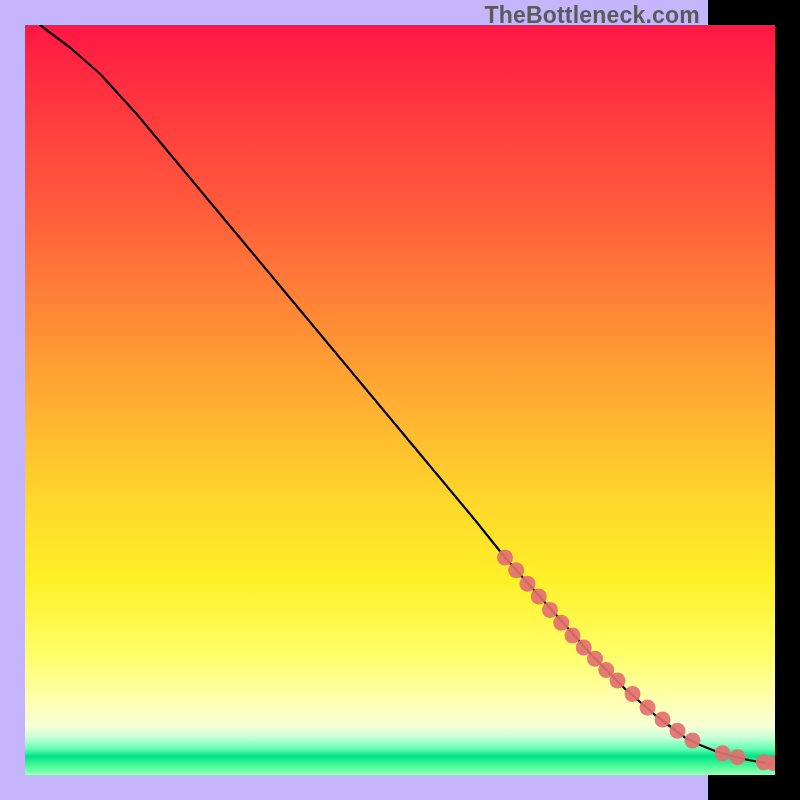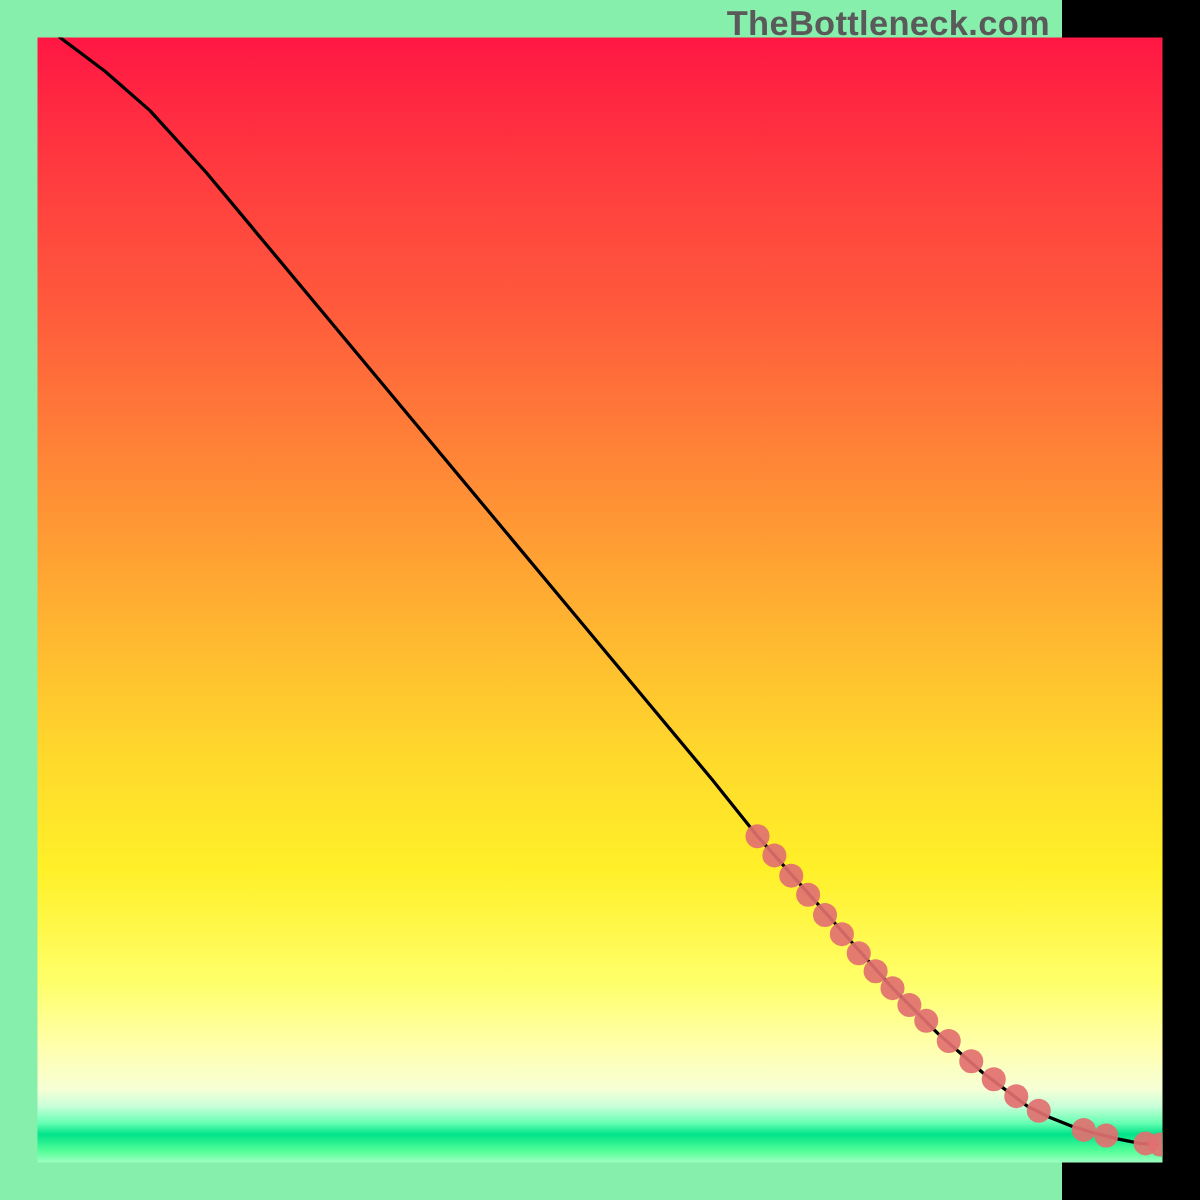--- a/index.html
+++ b/index.html
@@ -8,21 +8,21 @@
     width: 800px;
     height: 800px;
     background: #000;
     overflow: hidden;
     font-family: Arial, Helvetica, sans-serif;
   }
   .stage {
     position: relative;
     width: 708px;
     height: 800px;
-    background: #86efac;
+    background: #c4b5fd;
   }
   .plot-area {
     position: absolute;
     left: 25px;
     top: 25px;
     width: 750px;
     height: 750px;
     
     background: linear-gradient(
       to bottom,

